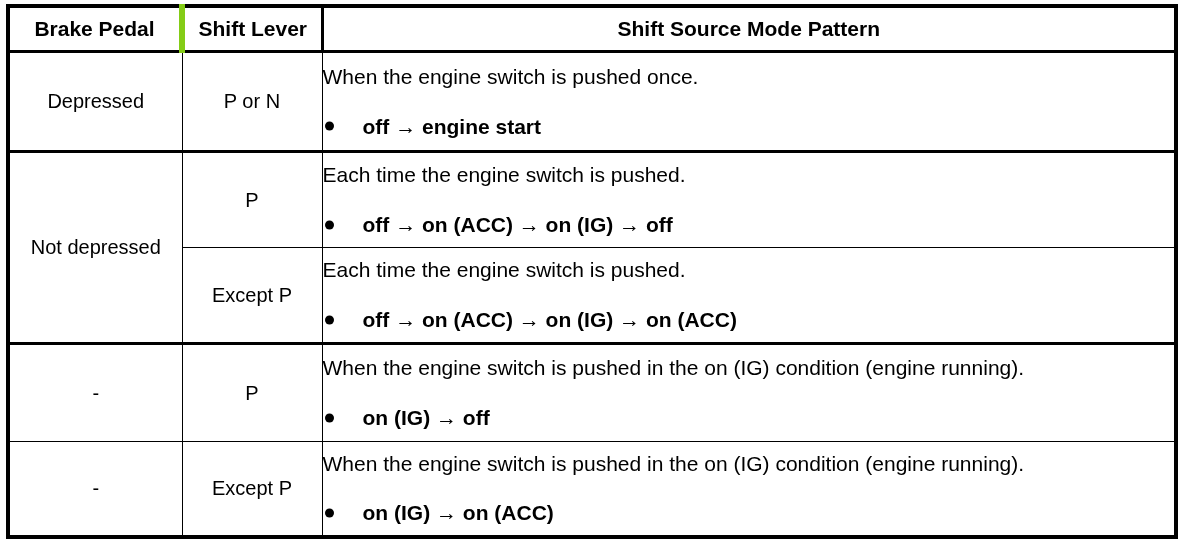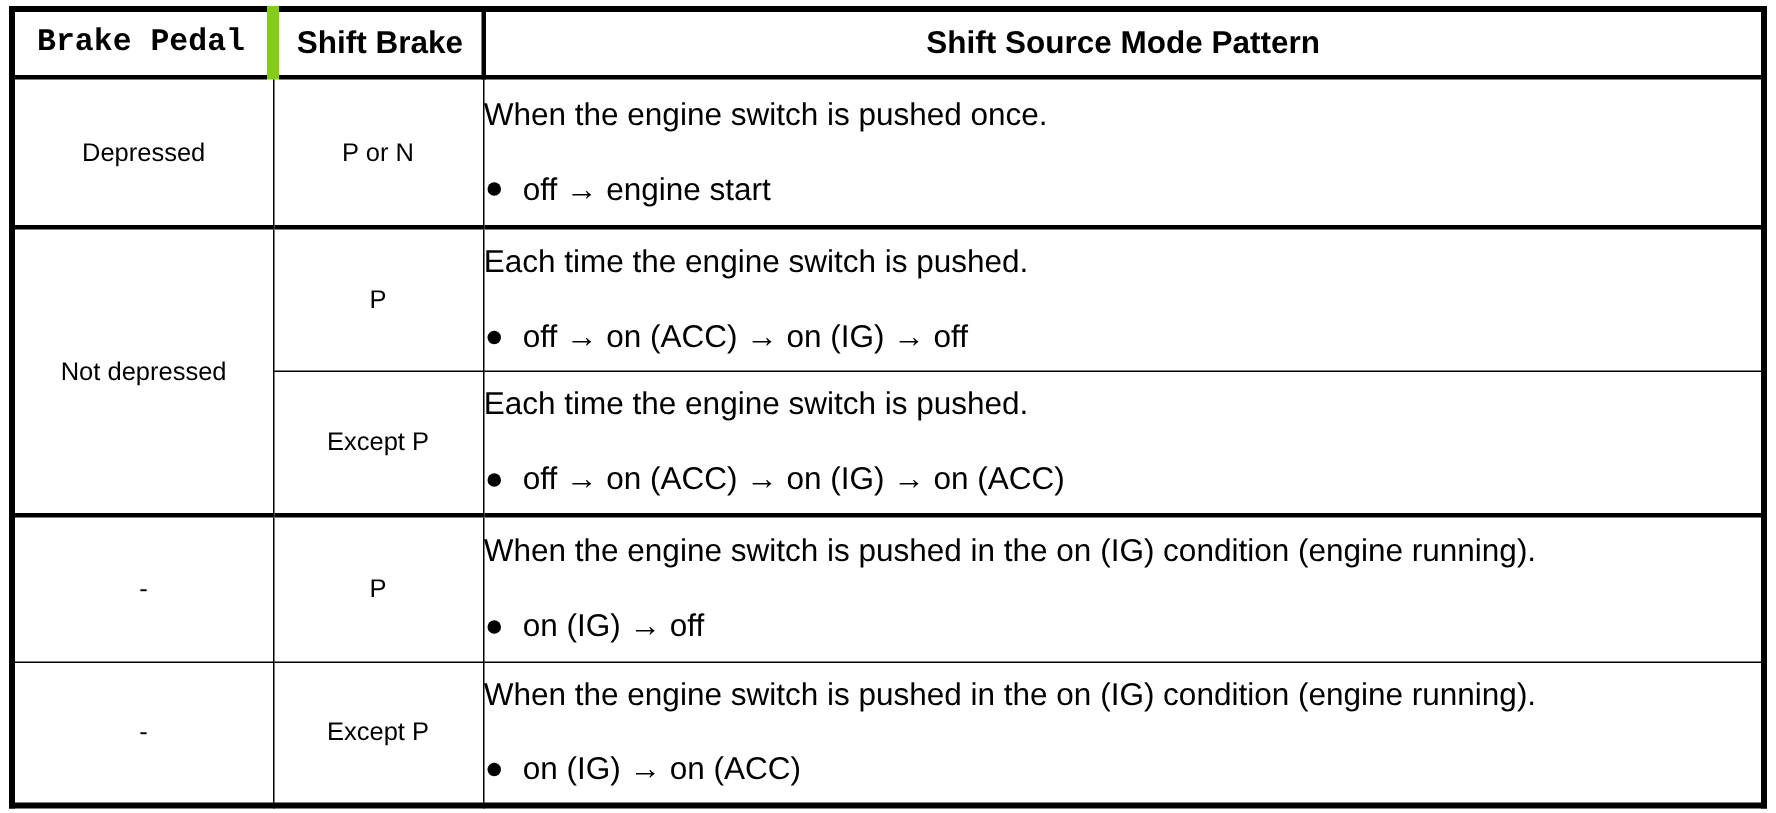--- a/index.html
+++ b/index.html
@@ -49,48 +49,49 @@
 
   
   tr.header-row td {
     border-bottom: 3px solid #000;
     text-align: center;
     font-weight: bold;
     font-size: 21px;
     height: 42px;
     line-height: 42px;
   }
-  tr.header-row td.h-brake { border-right: 8px solid #84cc16; font-family: Liberation Mono, monospace; }
+  tr.header-row td.h-brake { border-right: 6px solid #84cc16; }
   tr.header-row td.h-shift { border-right: 3px solid #000; }
 
   
   td.lbl {
     text-align: center;
-    font-size: 17px;
+    font-size: 20px;
   }
   td.lbl-brake { border-right: 2px solid #000; }
   td.lbl-shift { border-right: 2px solid #000; margin-left: 20px; }
 
   td.desc {
     text-align: left;
     font-size: 21px;
     padding: 9px 0 9px 8px;
     vertical-align: middle;
   }
 
   .desc-line {
     white-space: nowrap;
     line-height: 1.12;
   }
   .desc-bullet {
     white-space: nowrap;
     line-height: 1.12;
     margin-top: 26px;
-    padding-left: 26px;
+    padding-left: 40px;
     position: relative;
+    font-weight: bold;
   }
   .bullet-dot {
     position: absolute;
     left: 2px;
     top: 50%;
     transform: translateY(-50%);
     width: 9px;
     height: 9px;
     border-radius: 50%;
     background: #000;
@@ -115,21 +116,21 @@
 <div id="table-wrap">
   <table class="spec-table">
     <colgroup>
       <col class="c1">
       <col class="c2">
       <col class="c3">
     </colgroup>
     <tbody>
       <tr class="header-row">
         <td class="h-brake">Brake Pedal</td>
-        <td class="h-shift">Shift Brake</td>
+        <td class="h-shift">Shift Lever</td>
         <td class="h-power">Shift Source Mode Pattern</td>
       </tr>
 
       <tr class="r1">
         <td class="lbl lbl-brake">Depressed</td>
         <td class="lbl lbl-shift">P or N</td>
         <td class="desc">
           <div class="desc-line">When the engine switch is pushed once.</div>
           <div class="desc-bullet">
             <span class="bullet-dot"></span>

